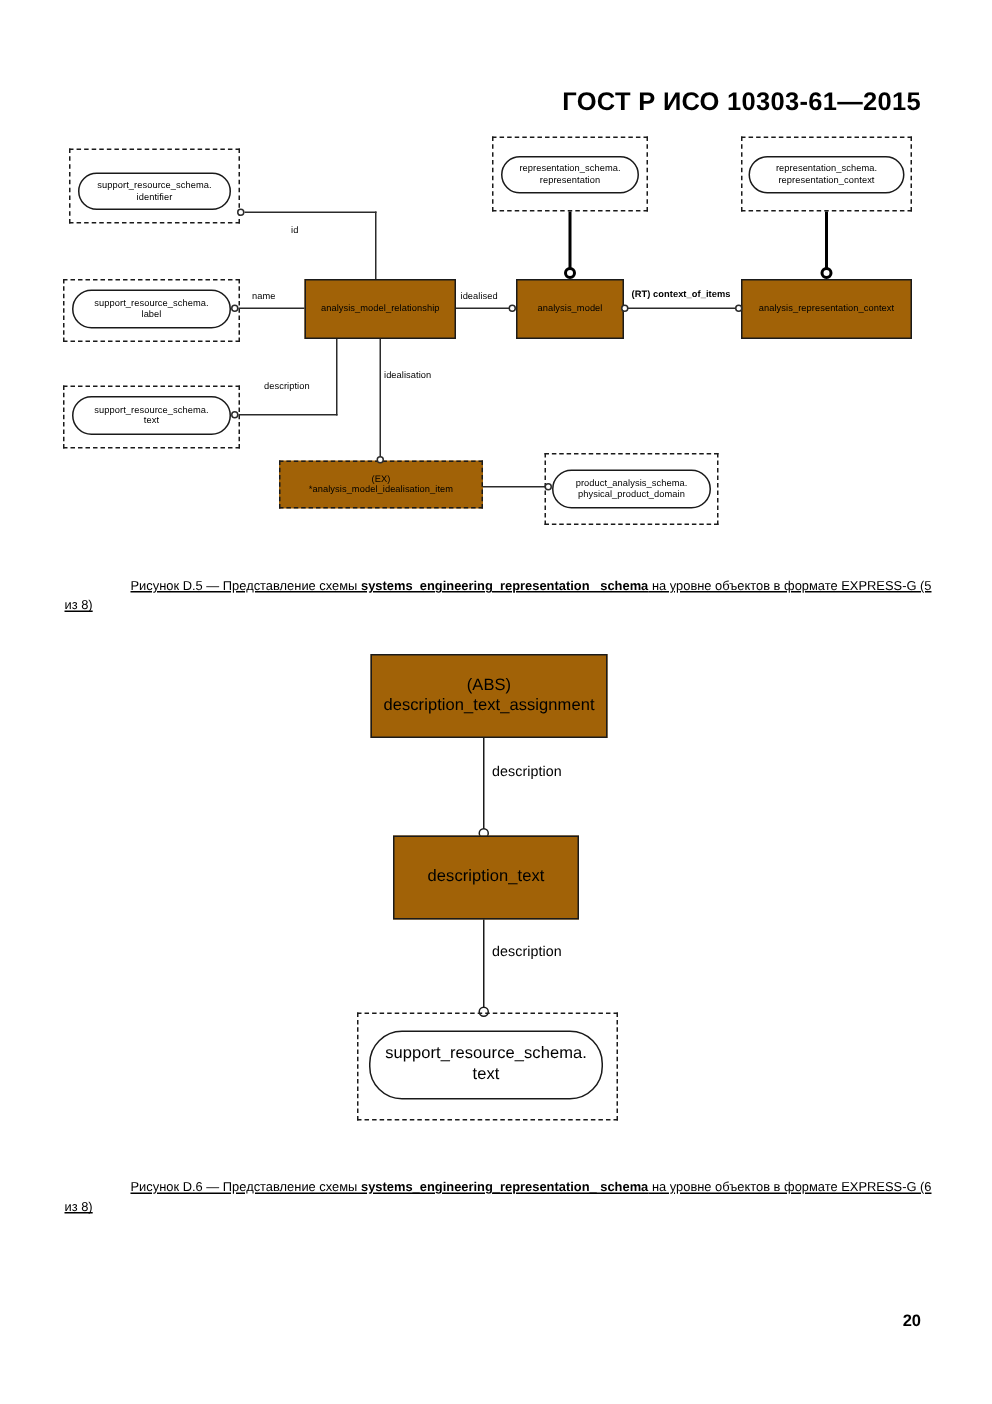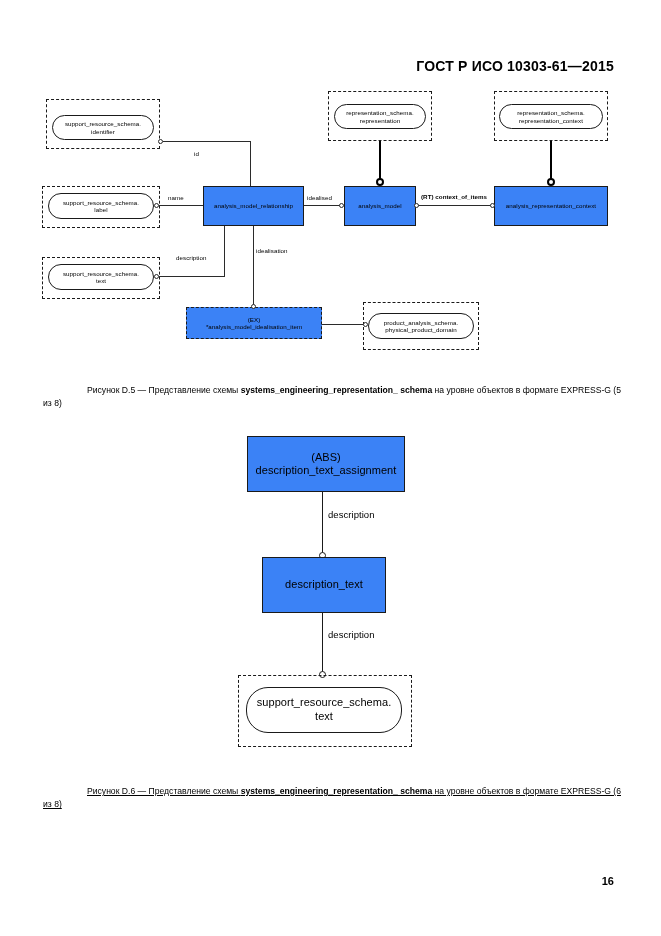--- a/index.html
+++ b/index.html
@@ -14,21 +14,21 @@
     font-family: "Liberation Sans", sans-serif;
     color: #000000;
     overflow: hidden;
   }
 
   
   .page-header {
     position: absolute;
     top: 58px;
     right: 47px;
-    font-size: 14px;
+    font-size: 17px;
     font-weight: bold;
     letter-spacing: 0.2px;
     white-space: nowrap;
   }
 
   
   .diagram { position: absolute; left: 0; top: 0; width: 661px; }
 
   
   .page-ref {
@@ -57,21 +57,21 @@
   .rounded-box.big {
     font-size: 11px;
     border-radius: 22px;
     line-height: 1.25;
   }
 
   
   .entity-box {
     position: absolute;
     border: 1px solid #1a1a1a;
-    background: #3b82f6;
+    background: #a16207;
     box-sizing: border-box;
     display: flex;
     align-items: center;
     justify-content: center;
     text-align: center;
     line-height: 1.2;
     font-size: 6.2px;
     letter-spacing: 0.05px;
     padding: 0 2px;
   }
@@ -243,21 +243,21 @@
   <div class="circle" style="left:490px; top:203px;"></div>
   <div class="edge-label bold" style="left:421px; top:193px;">(RT) context_of_items</div>
 
   <div class="line-v thick" style="left:379px; top:141px; height:40px;"></div>
   <div class="circle thick" style="left:376px; top:178px;"></div>
 
   <div class="line-v thick" style="left:550px; top:141px; height:40px;"></div>
   <div class="circle thick" style="left:547px; top:178px;"></div>
 </div>
 
-<div class="caption" style="top:384px;">
+<div class="caption" style="top:384px;text-decoration:underline;">
   <span>Рисунок D.5 —  Представление схемы </span><b>systems_engineering_representation_ schema</b><span> на уровне объектов в формате EXPRESS-G (5 из 8)</span>
 </div>
 
 <div class="diagram">
 
   <div class="entity-box big" style="left:247px; top:436px; width:158px; height:56px;">
     <span>
       <span>(ABS)</span><br>
       <span>description_text_assignment</span>
     </span>
@@ -280,13 +280,13 @@
       <span>support_resource_schema.</span><br>
       <span>text</span>
     </span>
   </div>
 </div>
 
 <div class="caption" style="top:785px;text-decoration:underline;">
   <span>Рисунок D.6 —  Представление схемы </span><b>systems_engineering_representation_ schema</b><span> на уровне объектов в формате EXPRESS-G (6 из 8)</span>
 </div>
 
-<div class="folio">16</div>
+<div class="folio">20</div>
 
 </body></html>

